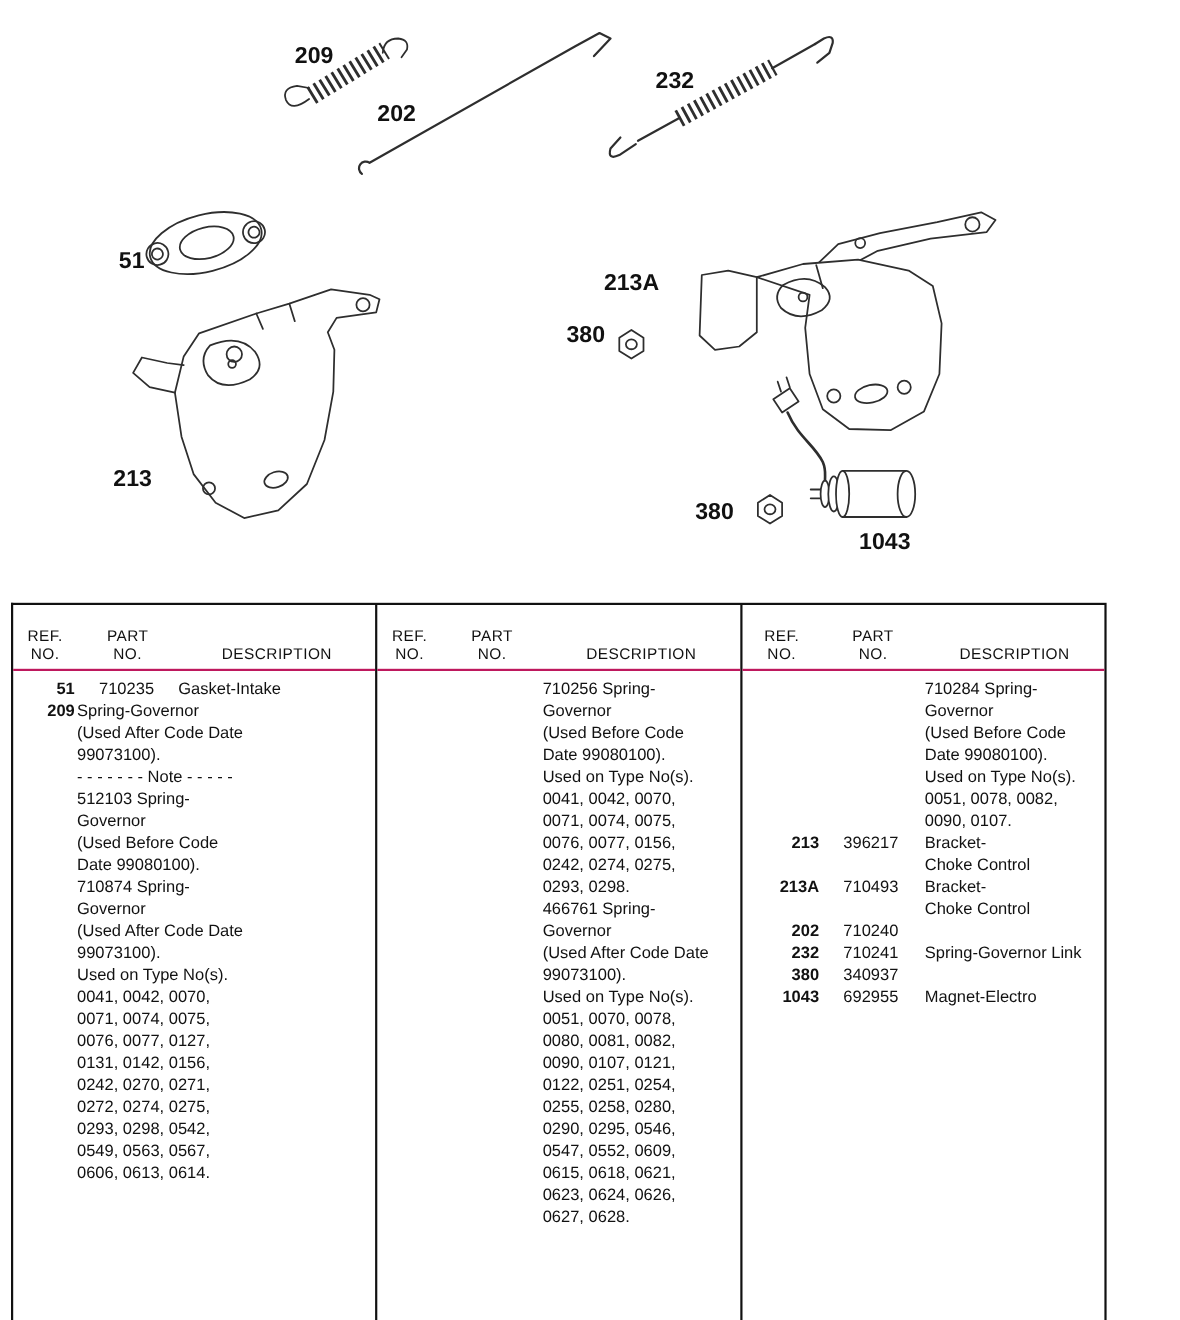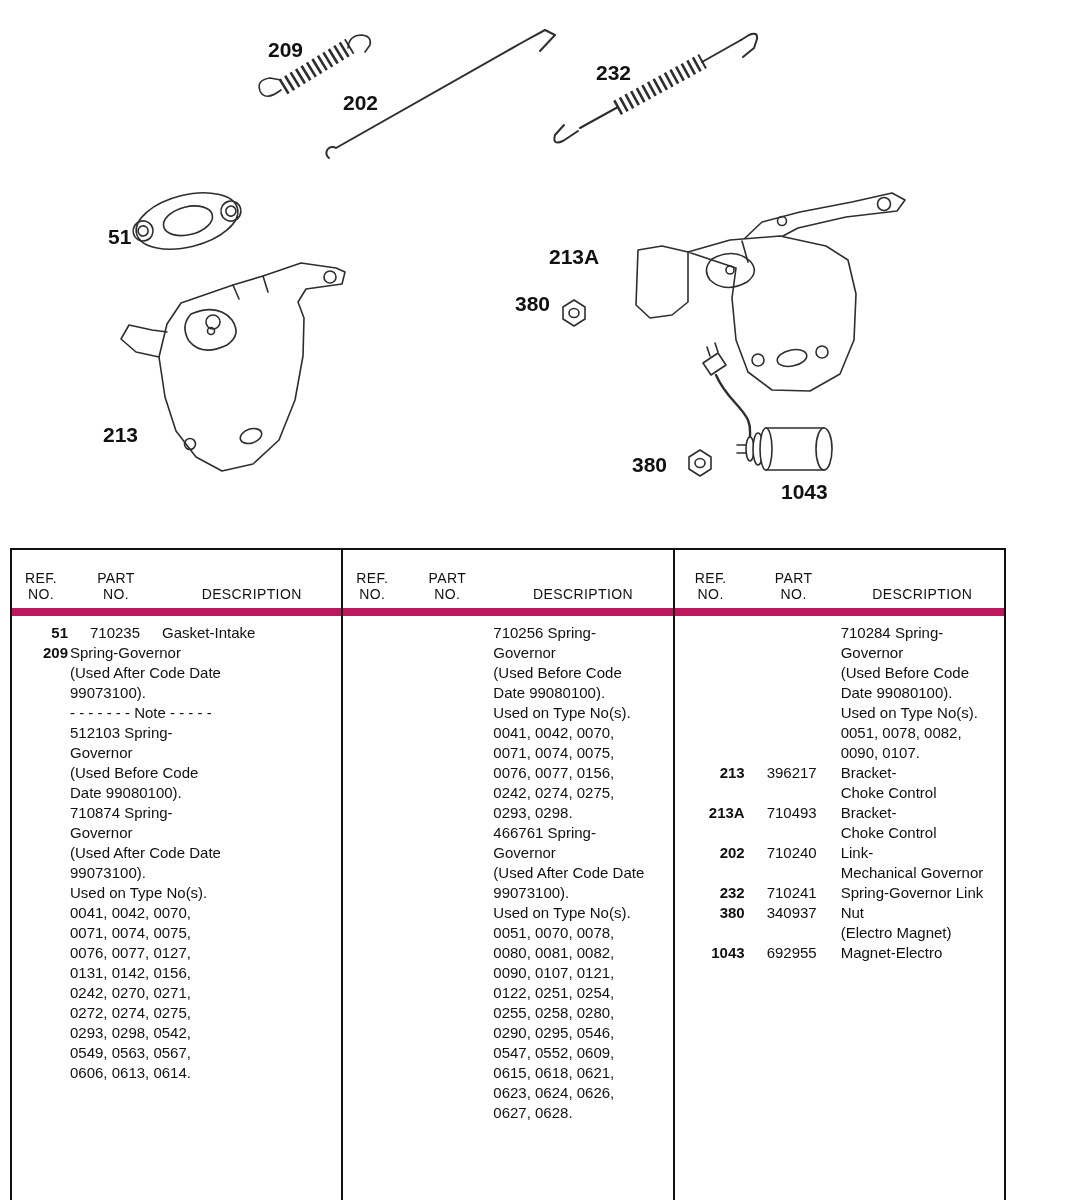--- a/index.html
+++ b/index.html
@@ -1,21 +1,21 @@
 <!DOCTYPE html>
 <html><head>
 <meta charset="utf-8">
 <style>
   html,body{margin:0;padding:0}
   body{width:1073px;height:1200px;background:#fff;font-family:"Liberation Sans",sans-serif;color:#111;position:relative;overflow:hidden}
   .diagram{position:absolute;top:0;left:0}
   .plabel{font-family:"Liberation Sans",sans-serif;font-weight:bold;font-size:21px;fill:#111;stroke:none}
   .parts-table{position:absolute;left:10px;top:548px;width:994px;height:652px;border-top:2px solid #111;border-left:2px solid #111;display:grid;grid-template-columns:1fr 1fr 1fr;background:#fff}
   .tcol{border-right:2px solid #111;display:flex;flex-direction:column;min-width:0}
-  .thead{flex:0 0 52px;border-bottom:8px solid #be185d;display:grid;grid-template-columns:58px 92px 1fr;align-items:end;padding-bottom:6px}
+  .thead{flex:0 0 52px;border-bottom:2px solid #be185d;display:grid;grid-template-columns:58px 92px 1fr;align-items:end;padding-bottom:6px}
   .tcol:nth-child(3) .thead{grid-template-columns:72px 94px 1fr}
   .hcell{text-align:center;font-size:14px;line-height:16px;letter-spacing:.4px;color:#111}
   .tbody{padding-top:7px}
   .entry{display:grid;grid-template-columns:58px 92px 1fr}
   .tcol:nth-child(3) .entry{grid-template-columns:72px 94px 1fr}
   .cell{font-size:15px;line-height:20px;white-space:nowrap}
   .cell.ref{text-align:right;font-weight:bold;padding-right:2px}
   .cell.part{padding-left:20px;font-weight:normal}
   .line{line-height:20px}
   .bd{font-weight:normal}
@@ -250,39 +250,31 @@
           <div class="cell ref">213A</div>
           <div class="cell part">710493</div>
           <div class="cell desc">
             <div class="line">Bracket-</div>
             <div class="line">Choke Control</div>
           </div>
         </div>
         <div class="entry">
           <div class="cell ref">202</div>
           <div class="cell part">710240</div>
-          <div class="cell desc">
-            <div class="line">Link-</div>
-            <div class="line">Mechanical Governor</div>
-          </div>
         </div>
         <div class="entry">
           <div class="cell ref">232</div>
           <div class="cell part">710241</div>
           <div class="cell desc">
             <div class="line">Spring-Governor Link</div>
           </div>
         </div>
         <div class="entry">
           <div class="cell ref">380</div>
           <div class="cell part">340937</div>
-          <div class="cell desc">
-            <div class="line">Nut</div>
-            <div class="line">(Electro Magnet)</div>
-          </div>
         </div>
         <div class="entry">
           <div class="cell ref">1043</div>
           <div class="cell part">692955</div>
           <div class="cell desc">
             <div class="line">Magnet-Electro</div>
           </div>
         </div>
       </div>
   </div>

